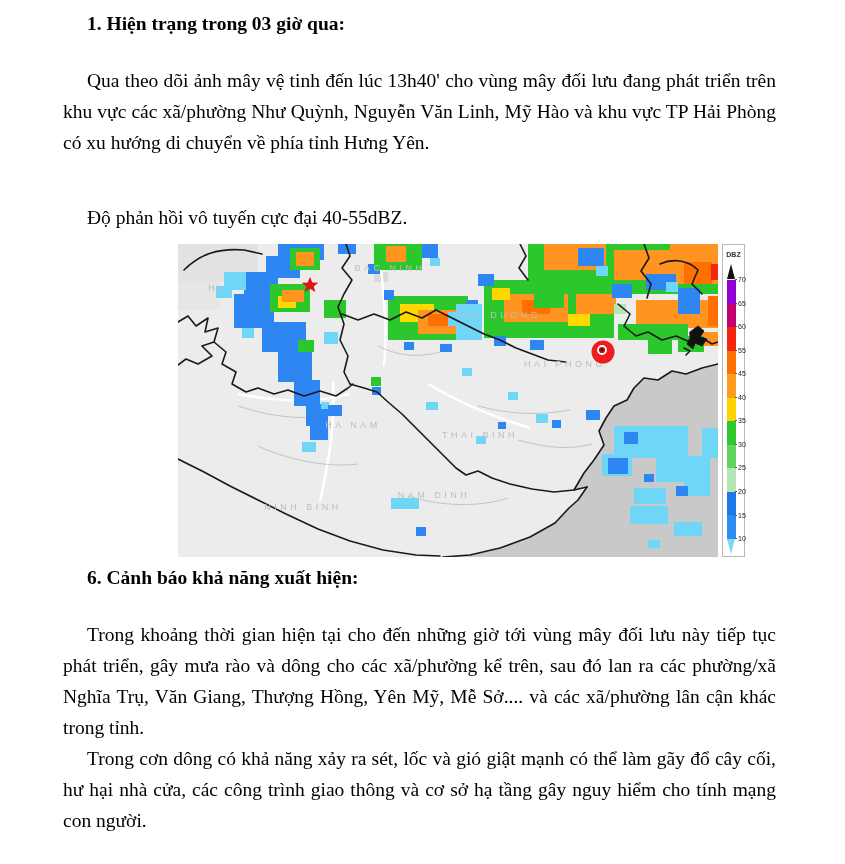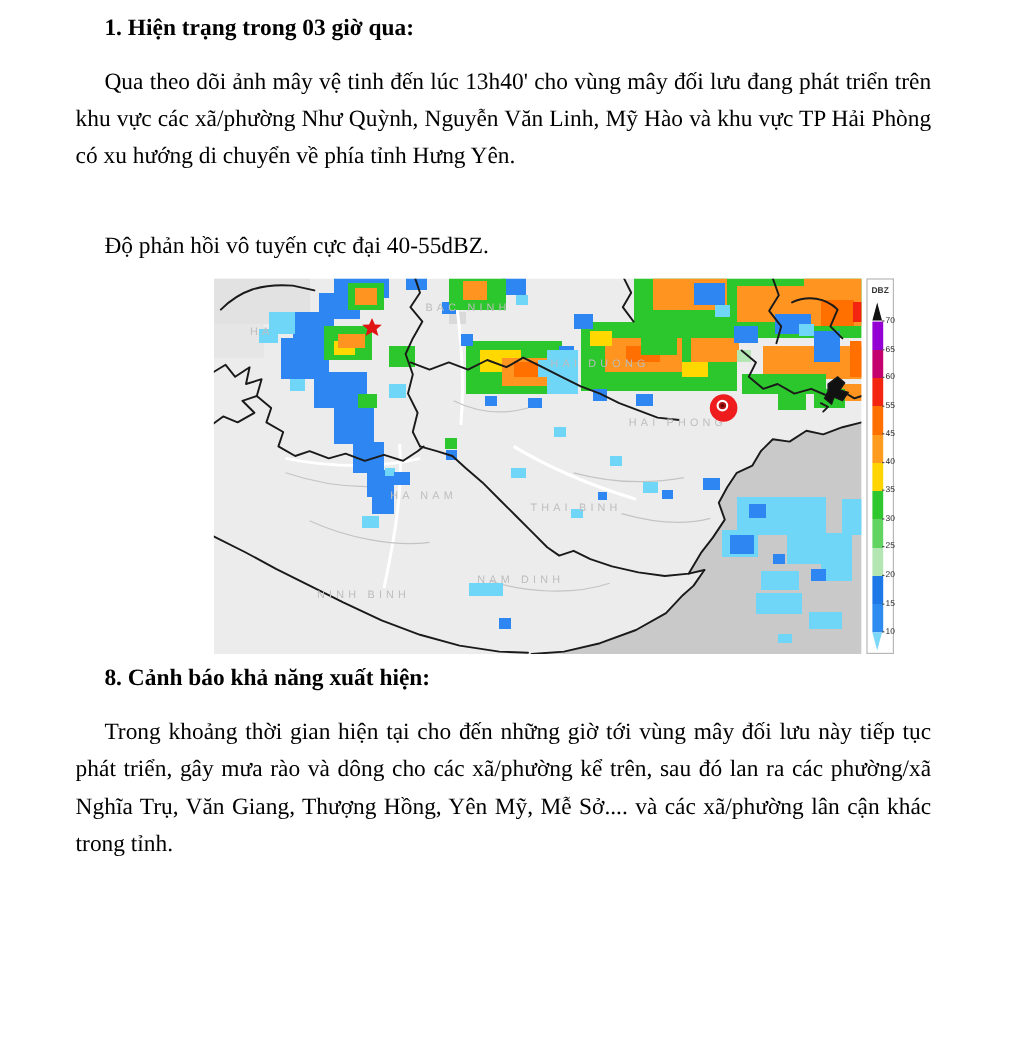--- a/index.html
+++ b/index.html
@@ -1,21 +1,21 @@
 <!DOCTYPE html>
 <html><head>
 <meta charset="utf-8">
 <style>
   html,body{margin:0;padding:0;background:#ffffff;}
   body{width:845px;height:864px;font-family:"Liberation Serif",serif;color:#000;overflow:hidden;}
   .page{padding:12px 69px 0 63px;}
   .h{font-weight:bold;font-size:19.5px;line-height:24px;margin:0;padding-left:24px;}
   .p{font-size:19.5px;line-height:31px;margin:0;text-align:justify;text-indent:24px;}
   .p.noj{text-align:left;margin-top:44px;}
-  .mt-para{margin-top:17px;}
+  .mt-para{margin-top:29px;}
   .mt-small{margin-top:7px;}
   .figure{position:relative;margin:11px 0 0 115px;width:459px;height:313px;}
   .map-wrap{position:absolute;left:0;top:0;width:540px;height:313px;overflow:hidden;}
   .caption{font-size:19px;line-height:26px;text-align:center;margin:0;}
   .caption-wrap{margin-top:10px;}
   .h2m{margin-top:9px;}
   
   .legend{position:absolute;left:544px;top:0;width:23px;height:313px;background:#fff;
           border:1px solid #b7b7b7;box-sizing:border-box;font-family:"Liberation Sans",sans-serif;}
   .legend-unit{position:absolute;top:6px;left:0;width:100%;text-align:center;
@@ -251,17 +251,18 @@
           <span class="ltick" style="top: 195.85px;">30</span>
           <span class="ltick" style="top: 219.4px;">25</span>
           <span class="ltick" style="top: 242.95px;">20</span>
           <span class="ltick" style="top: 266.5px;">15</span>
           <span class="ltick" style="top: 290.05px;">10</span>
         </div>
     </div>
   </div>
 
 
-  <h2 class="h h2m">8. Cảnh báo khả năng xuất hiện:</h2>
+  <h2 class="h h2m">6. Cảnh báo khả năng xuất hiện:</h2>
 
   <p class="p mt-para">Trong khoảng thời gian hiện tại cho đến những giờ tới vùng mây đối lưu này tiếp tục phát triển,  gây mưa rào và dông cho các xã/phường kể trên, sau đó lan ra các phường/xã Nghĩa Trụ, Văn Giang, Thượng Hồng, Yên Mỹ, Mễ Sở.... và các xã/phường lân cận khác trong tỉnh.</p>
+  <p class="p">Trong cơn dông có khả năng xảy ra sét, lốc và gió giật mạnh có thể làm gãy đổ cây cối, hư hại nhà cửa, các công trình giao thông và cơ sở hạ tầng gây nguy hiểm cho tính mạng con người.</p>
 
 </div>
 
 </body></html>

